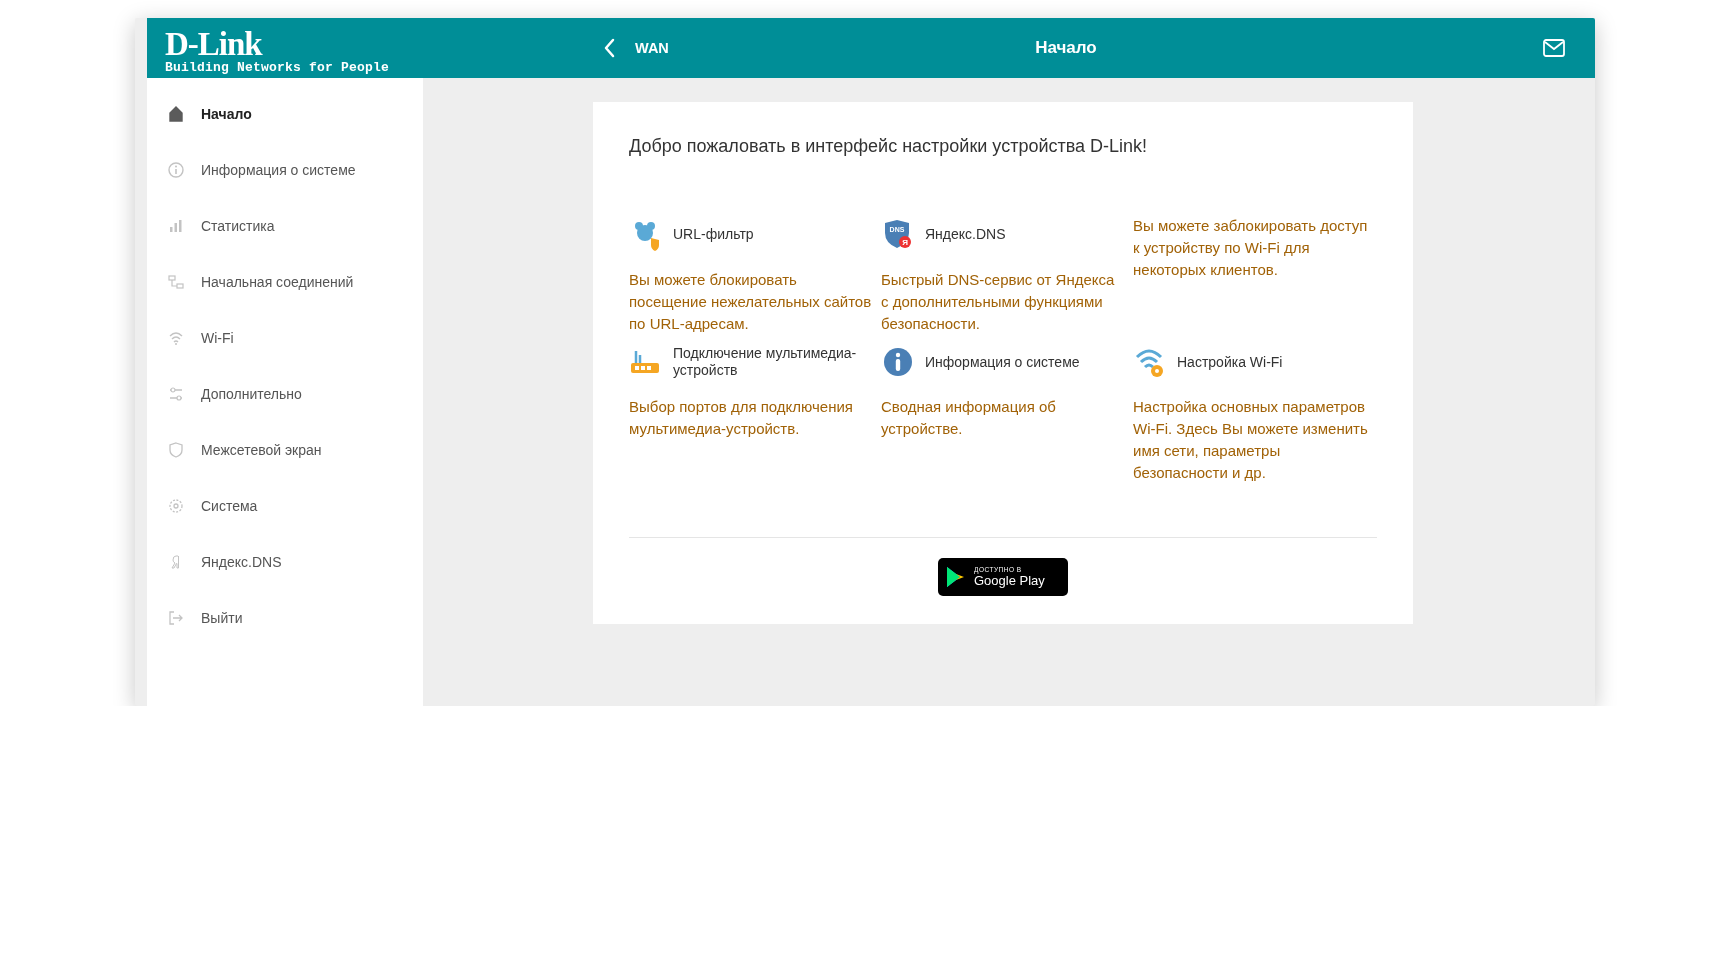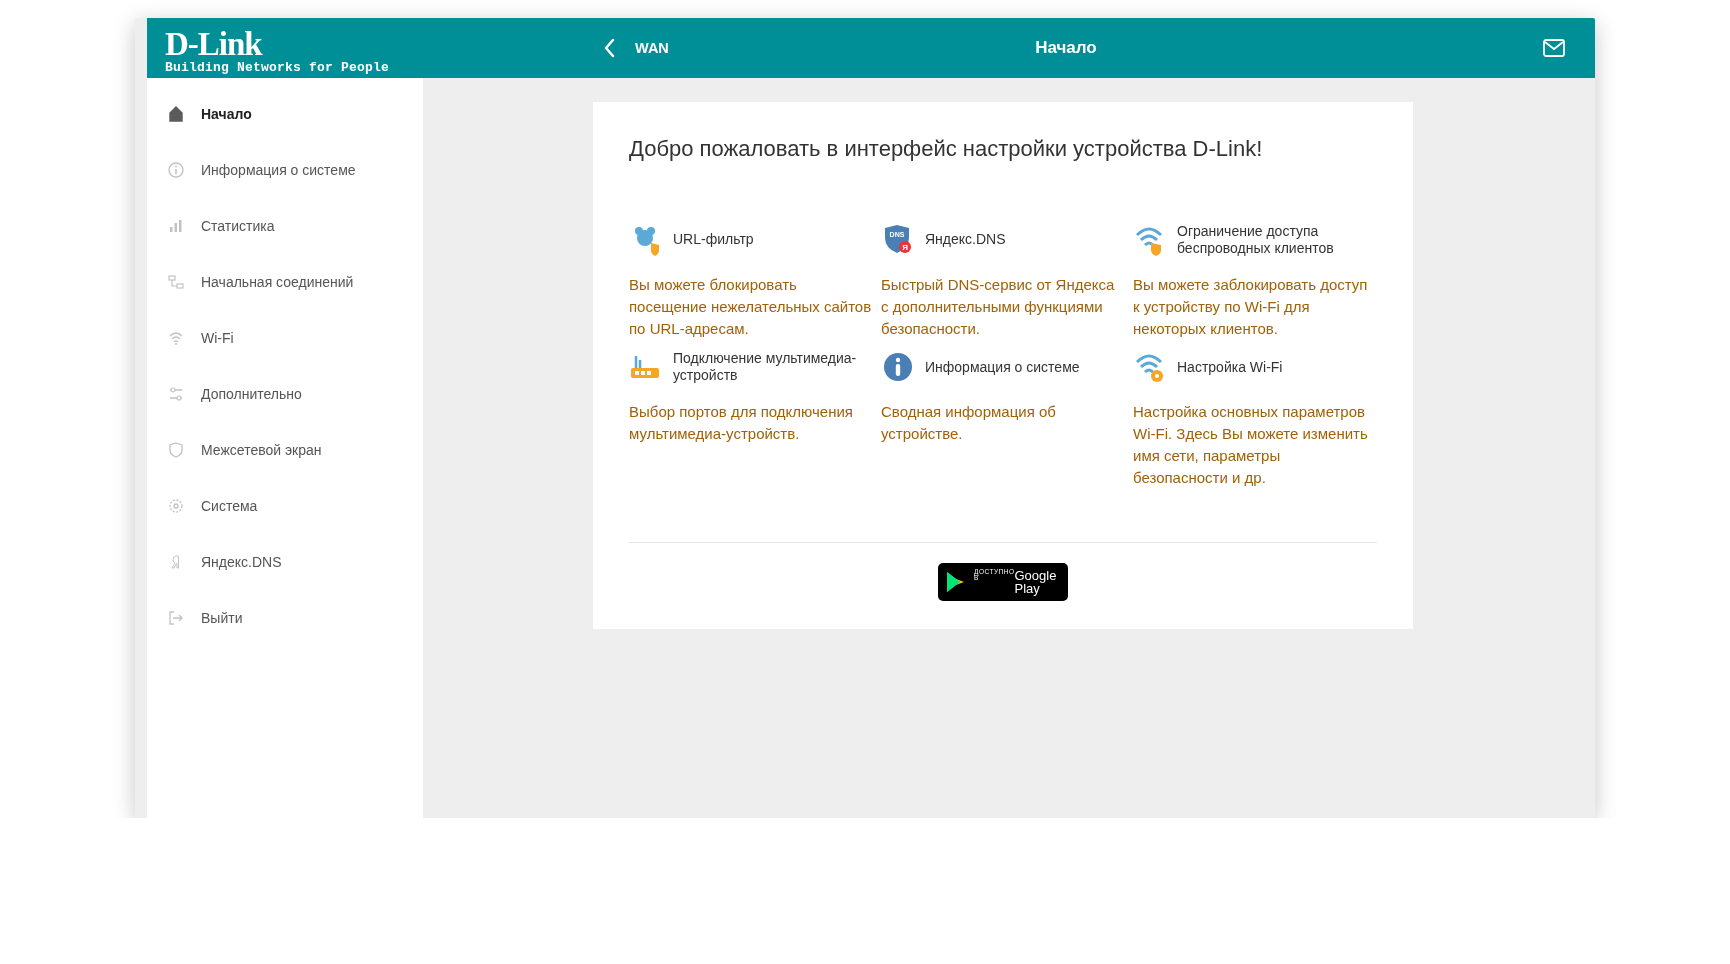--- a/index.html
+++ b/index.html
@@ -1,46 +1,46 @@
 <!DOCTYPE html>
 <html><head>
 <meta charset="utf-8">
 <style>
 * { margin: 0; padding: 0; box-sizing: border-box; }
 body { font-family: Arial, sans-serif; background: #fff; }
-.frame { width: 1460px; height: 800px; margin: 18px auto 0; box-shadow: 0 5px 22px rgba(0,0,0,.22); background: #eeeeee; position: relative; overflow: hidden; border-radius: 2px; padding-left: 12px; }
+.frame { width: 1460px; height: 688px; margin: 18px auto 0; box-shadow: 0 5px 22px rgba(0,0,0,.22); background: #eeeeee; position: relative; overflow: hidden; border-radius: 2px; padding-left: 12px; }
 .topbar { background: #008e97; height: 60px; display: flex; align-items: center; color: #fff; }
 .logo-area { width: 276px; padding: 6px 0 0 18px; }
 .logo-text { font-family: "Times New Roman", serif; font-weight: 900; font-size: 33px; letter-spacing: -1px; line-height: 1; }
 .logo-tag { font-size: 13px; font-weight: 700; letter-spacing: .2px; margin-top: -1px; font-family: Liberation Mono, monospace; }
 .back-area { display: flex; align-items: center; margin-left: 180px; cursor: pointer; gap: 12px; }
 .chev { font-size: 22px; margin-right: 6px; }
 .back-label { font-size: 14.5px; font-weight: 600; }
 .center-title { flex: 1; text-align: center; font-size: 17px; font-weight: 600; margin-left: -80px; }
 .mail-icon { margin-right: 30px; cursor: pointer; }
 .body { display: flex; height: calc(100% - 60px); }
 .sidebar { width: 276px; background: #fff; padding-top: 8px; }
 .sb-item { height: 56px; display: flex; align-items: center; padding: 0 20px; font-size: 14px; color: #555; cursor: pointer; }
 .sb-item.active { font-weight: 700; color: #222; }
 .sb-ico { width: 18px; height: 18px; margin-right: 16px; display: inline-flex; align-items: center; justify-content: center; opacity: .5; }
 .sb-item.active .sb-ico { opacity: .8; }
 .content { flex: 1; padding: 24px 0 0 170px; }
 .card { width: 820px; background: #fff; padding: 34px 36px 28px; }
-.welcome { font-size: 22px; font-weight: 400; color: #333; margin-bottom: 16px; }
+.welcome { font-size: 18px; font-weight: 400; color: #333; margin-bottom: 16px; }
 .welcome-desc { font-size: 13px; color: #666; line-height: 1.55; }
 .tiles { display: grid; grid-template-columns: repeat(3, 1fr); column-gap: 18px; row-gap: 96px; margin-top: 58px; gap: 8px; }
 .tile { cursor: pointer; }
 .tile-head { display: flex; align-items: center; min-height: 40px; margin-bottom: 14px; }
 .tile-ico { width: 34px; height: 34px; flex: 0 0 34px; margin-right: 10px; display: flex; align-items: center; justify-content: center; }
 .tile-title { font-size: 14px; color: #333; line-height: 1.25; }
 .tile-desc { font-size: 15px; color: #a16207; line-height: 1.45; }
 .divider { border: none; border-top: 1px solid #e5e5e5; margin: 54px 0 20px; }
 .gplay { display: flex; justify-content: center; }
 .gplay-badge { width: 130px; height: 38px; background: #000; border-radius: 5px; display: flex; align-items: center; padding: 0 8px; color: #fff; cursor: pointer; }
-.gp-txt { display: flex; flex-direction: row; line-height: 1.05; }
+.gp-txt { display: flex; flex-direction: column; line-height: 1.05; }
 .gp-small { font-size: 6.5px; letter-spacing: .5px; }
 .gp-big { font-size: 13px; font-weight: 500; }
 svg { display: block; }
 </style>
 </head>
 <body>
 
 <div class="frame">
 
   <div class="topbar">
@@ -189,31 +189,20 @@
                     <circle cx="24" cy="24" r="6" fill="#e33"></circle>
                     <text x="24" y="27" font-size="8" fill="#fff" text-anchor="middle" font-weight="700">Я</text>
                   </svg>
               </span>
               <span class="tile-title">Яндекс.DNS</span>
             </div>
             <div class="tile-desc">Быстрый DNS-сервис от Яндекса с дополнительными функциями безопасности.</div>
           </div>
 
           <div class="tile">
-            <div class="tile-head">
-              <span class="tile-ico">
-                <svg width="34" height="34" viewBox="0 0 34 34">
-                    <path d="M4 12 Q16 0 28 12" stroke="#5aa9d6" stroke-width="3" fill="none"></path>
-                    <path d="M8 17 Q16 9 24 17" stroke="#5aa9d6" stroke-width="3" fill="none"></path>
-                    <path d="M12 22 Q16 18 20 22" stroke="#5aa9d6" stroke-width="3" fill="none"></path>
-                    <path d="M18 20 L28 22 V27 Q28 31 23 33 Q18 31 18 27 Z" fill="#f5a623"></path>
-                  </svg>
-              </span>
-              <span class="tile-title">Ограничение доступа беспроводных клиентов</span>
-            </div>
             <div class="tile-desc">Вы можете заблокировать доступ к устройству по Wi-Fi для некоторых клиентов.</div>
           </div>
 
           <div class="tile">
             <div class="tile-head">
               <span class="tile-ico">
                 <svg width="34" height="34" viewBox="0 0 34 34">
                     <rect x="2" y="18" width="28" height="10" rx="2" fill="#f5a623"></rect>
                     <rect x="6" y="21" width="4" height="4" fill="#fff"></rect>
                     <rect x="12" y="21" width="4" height="4" fill="#fff"></rect>

